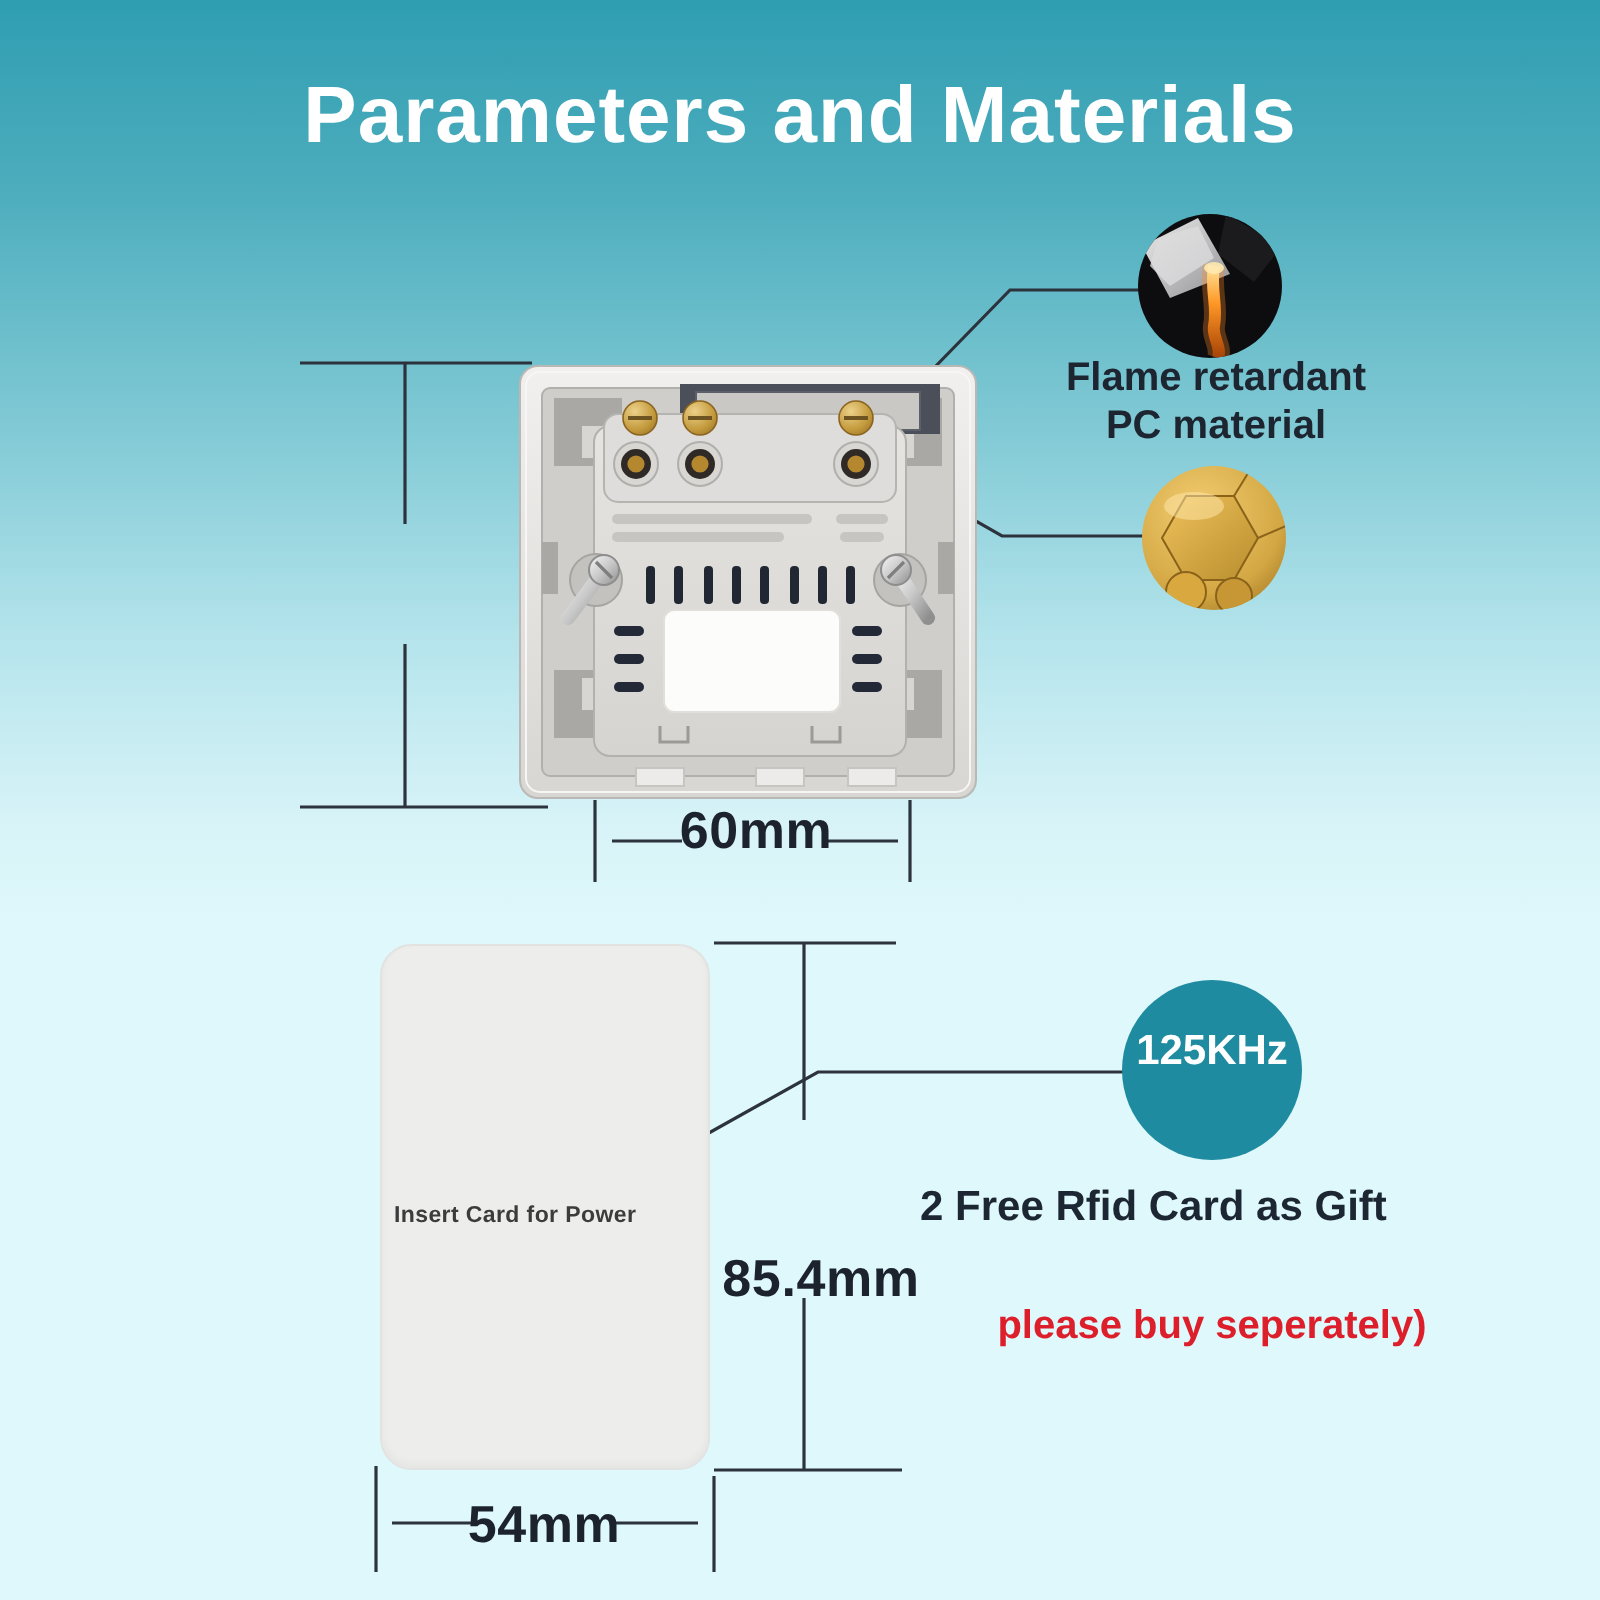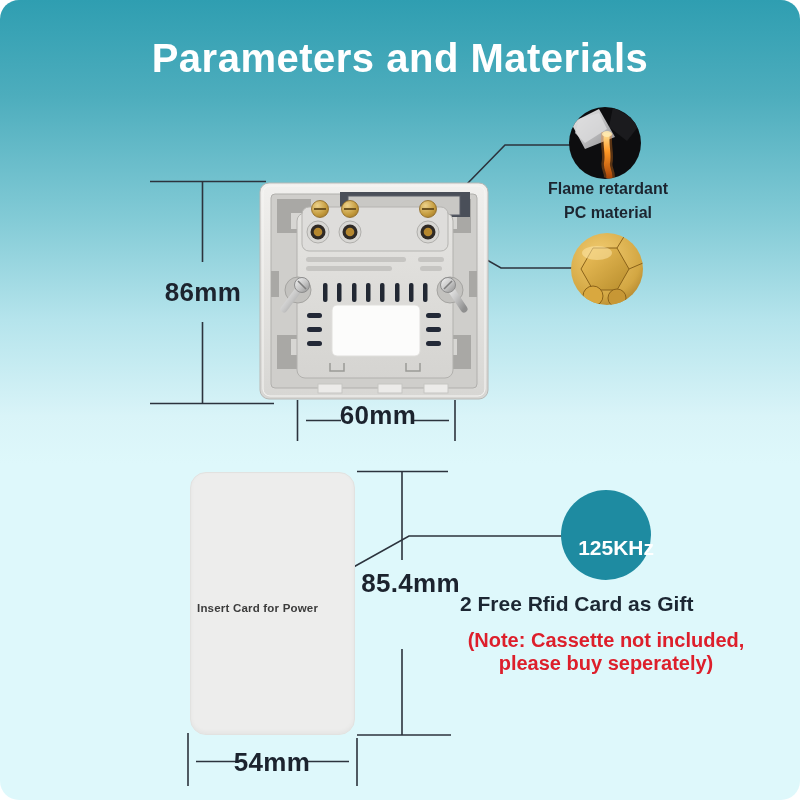--- a/index.html
+++ b/index.html
@@ -1,35 +1,34 @@
 <!DOCTYPE html>
 <html><head>
 <meta charset="utf-8">
 <style>
   html,body{margin:0;padding:0;}
   #stage{
     position:relative;width:800px;height:800px;overflow:hidden;
     font-family:"Liberation Sans",sans-serif;
     background:linear-gradient(180deg,#2f9eb1 0%,#4dadbd 12%,#85ccd7 28%,#b5e4ec 40%,#d9f4f8 52%,#def8fb 58%,#def8fb 100%);
-    border-radius:19px;
   }
   .abs{position:absolute;}
   .page-title{
     left:0;right:0;top:36px;text-align:center;
     font-size:40px;font-weight:800;color:#ffffff;letter-spacing:.5px;
   }
   .dim-label{
     font-size:26px;font-weight:600;color:#1c232e;text-align:center;letter-spacing:.3px;
   }
   .callout-label{
-    width:196px;text-align:center;font-size:16px;font-weight:600;
+    width:196px;text-align:center;font-size:20px;font-weight:600;
     color:#1c2530;line-height:24px;
   }
   .khz-label{
-    left:558px;top:536px;width:96px;text-align:right;
+    left:558px;top:514px;width:96px;text-align:center;
     font-size:21px;font-weight:700;color:#ffffff;
   }
   .gift-label{
     left:460px;top:592px;width:296px;text-align:left;
     font-size:21px;font-weight:700;color:#1c2733;
   }
   .note-label{
     left:445px;top:629px;width:322px;text-align:center;
     font-size:20px;font-weight:600;color:#dd1f2b;line-height:23px;
   }
@@ -250,33 +249,32 @@
     <g fill="#1b1b1b">
       <rect x="266.5" y="643" width="13" height="28"></rect>
       <polygon points="255,669 291,669 273,698"></polygon>
     </g>
   </svg>
 
   <div class="abs rfid-card"></div>
 
   <div class="abs page-title">Parameters and Materials</div>
 
-  <div class="abs dim-label" style="left:158px;top:277px;width:90px;">86mm</div>
   <div class="abs dim-label" style="left:333px;top:400px;width:90px;text-align:center;">60mm</div>
 
   <div class="abs callout-label" style="left:510px;top:177px;">
     <span>Flame retardant</span><br>
     <span>PC material</span>
   </div>
 
   <div class="abs card-text">Insert Card for Power</div>
 
-  <div class="abs dim-label" style="left:358px;top:568px;width:105px;">85.4mm</div>
+  <div class="abs dim-label" style="left:358px;top:624px;width:105px;">85.4mm</div>
   <div class="abs dim-label" style="left:227px;top:747px;width:90px;">54mm</div>
 
   <div class="abs khz-label">125KHz</div>
   <div class="abs gift-label">2 Free Rfid Card as Gift</div>
   <div class="abs note-label">
-    <span>(Note: Cassette not included,</span><br>
+    <br>
     <span>please buy seperately)</span>
   </div>
 
 </div>
 
 </body></html>

